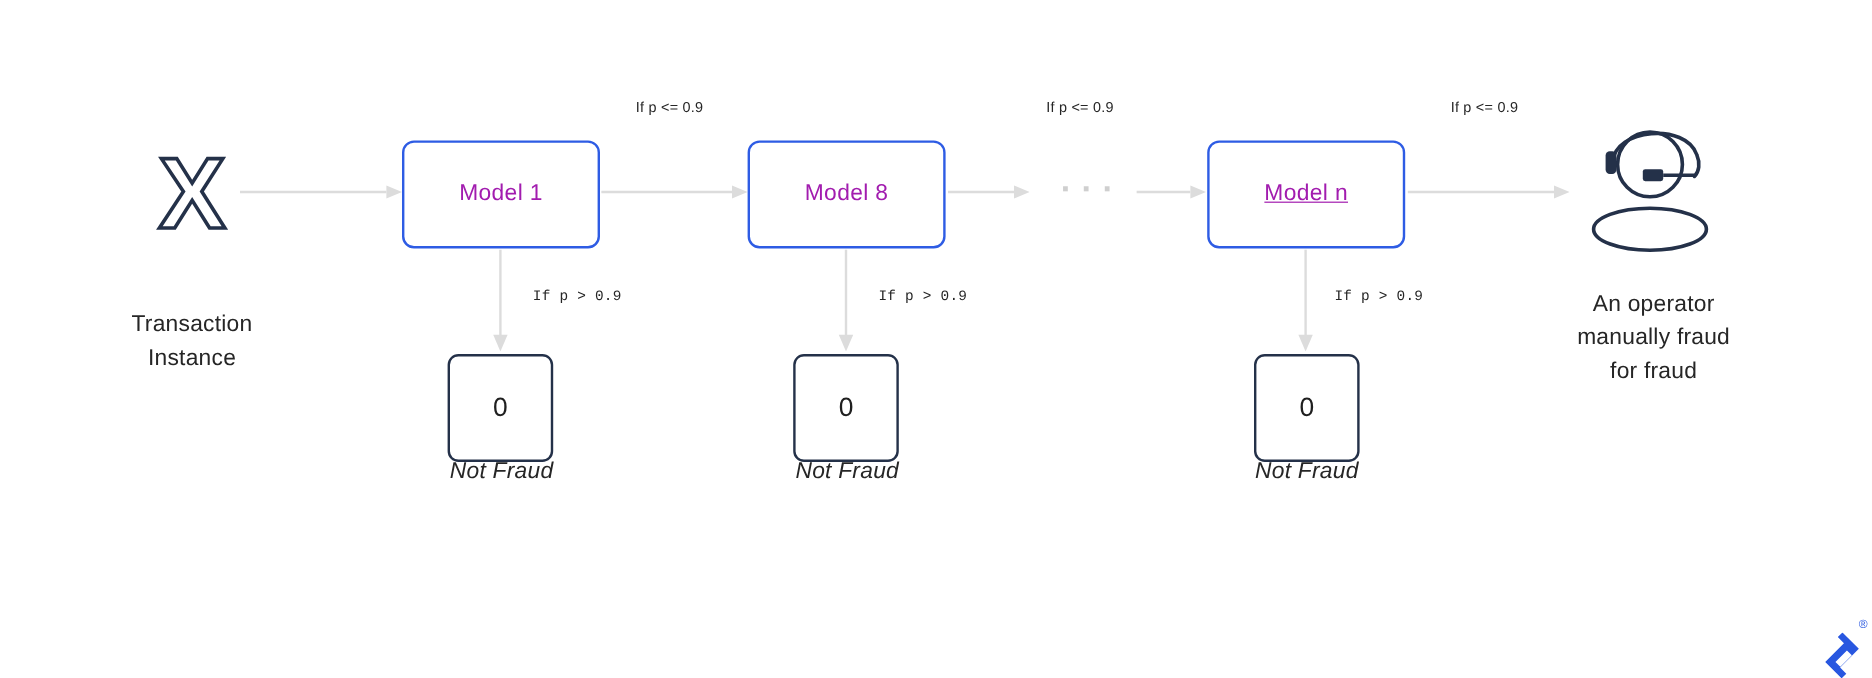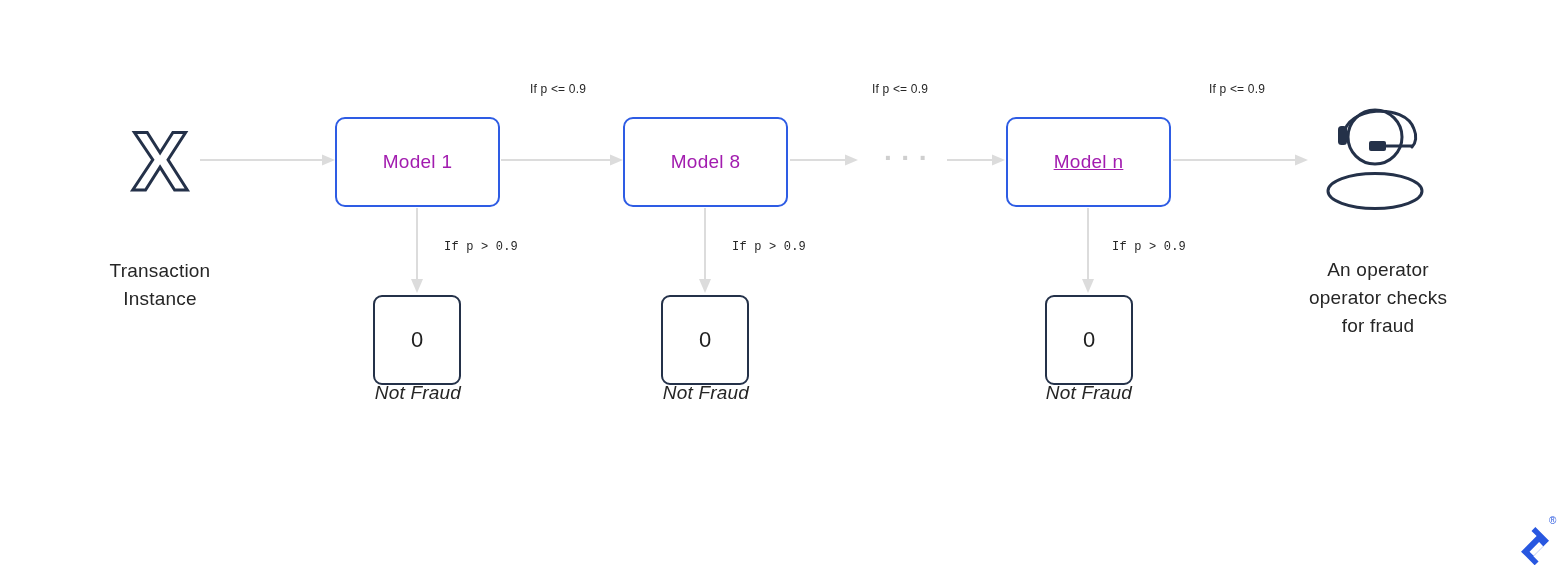--- a/index.html
+++ b/index.html
@@ -115,23 +115,23 @@
 
   <svg class="abs" style="left:1322px;top:102px;" width="106" height="110" viewBox="0 0 106 110" fill="none">
     <circle cx="53" cy="35" r="27" stroke="#243149" stroke-width="3"></circle>
     <path d="M22,33 C23,5 83,0 92,27 C95,34 94,41 90,45" stroke="#243149" stroke-width="3" stroke-linecap="round"></path>
     <rect x="16" y="24" width="9" height="19" rx="3.5" fill="#243149"></rect>
     <rect x="47" y="39" width="17" height="10" rx="2" fill="#243149"></rect>
     <line x1="64" y1="44" x2="90" y2="44" stroke="#243149" stroke-width="3"></line>
     <ellipse cx="53" cy="89" rx="47" ry="17.5" stroke="#243149" stroke-width="3"></ellipse>
   </svg>
 
-  <div class="abs caption" style="left:1272px;top:256px;width:212px;">
+  <div class="abs caption" style="left:1272px;top:240px;width:212px;">
     <div>An operator</div>
-    <div>operator checks</div>
+    <div>manually fraud</div>
     <div>for fraud</div>
   </div>
 
   <svg class="abs" style="left:1513px;top:527px;" width="43" height="39" viewBox="0 0 24 22">
     <path fill-rule="evenodd" fill="#2857e0" d="M20.2,7.7 L12.5,0 L10.3,2.2 L13.2,5.1 L4.4,13.9 L12.1,21.6 L14.3,19.4 L11.4,16.5 Z
          M9.2,13.9 L14.6,8.5 L16.9,10.8 L11.5,16.2 Z"></path>
   </svg>
   <span class="abs reg" style="left:1549px;top:516px;">®</span>
 
 </div>

